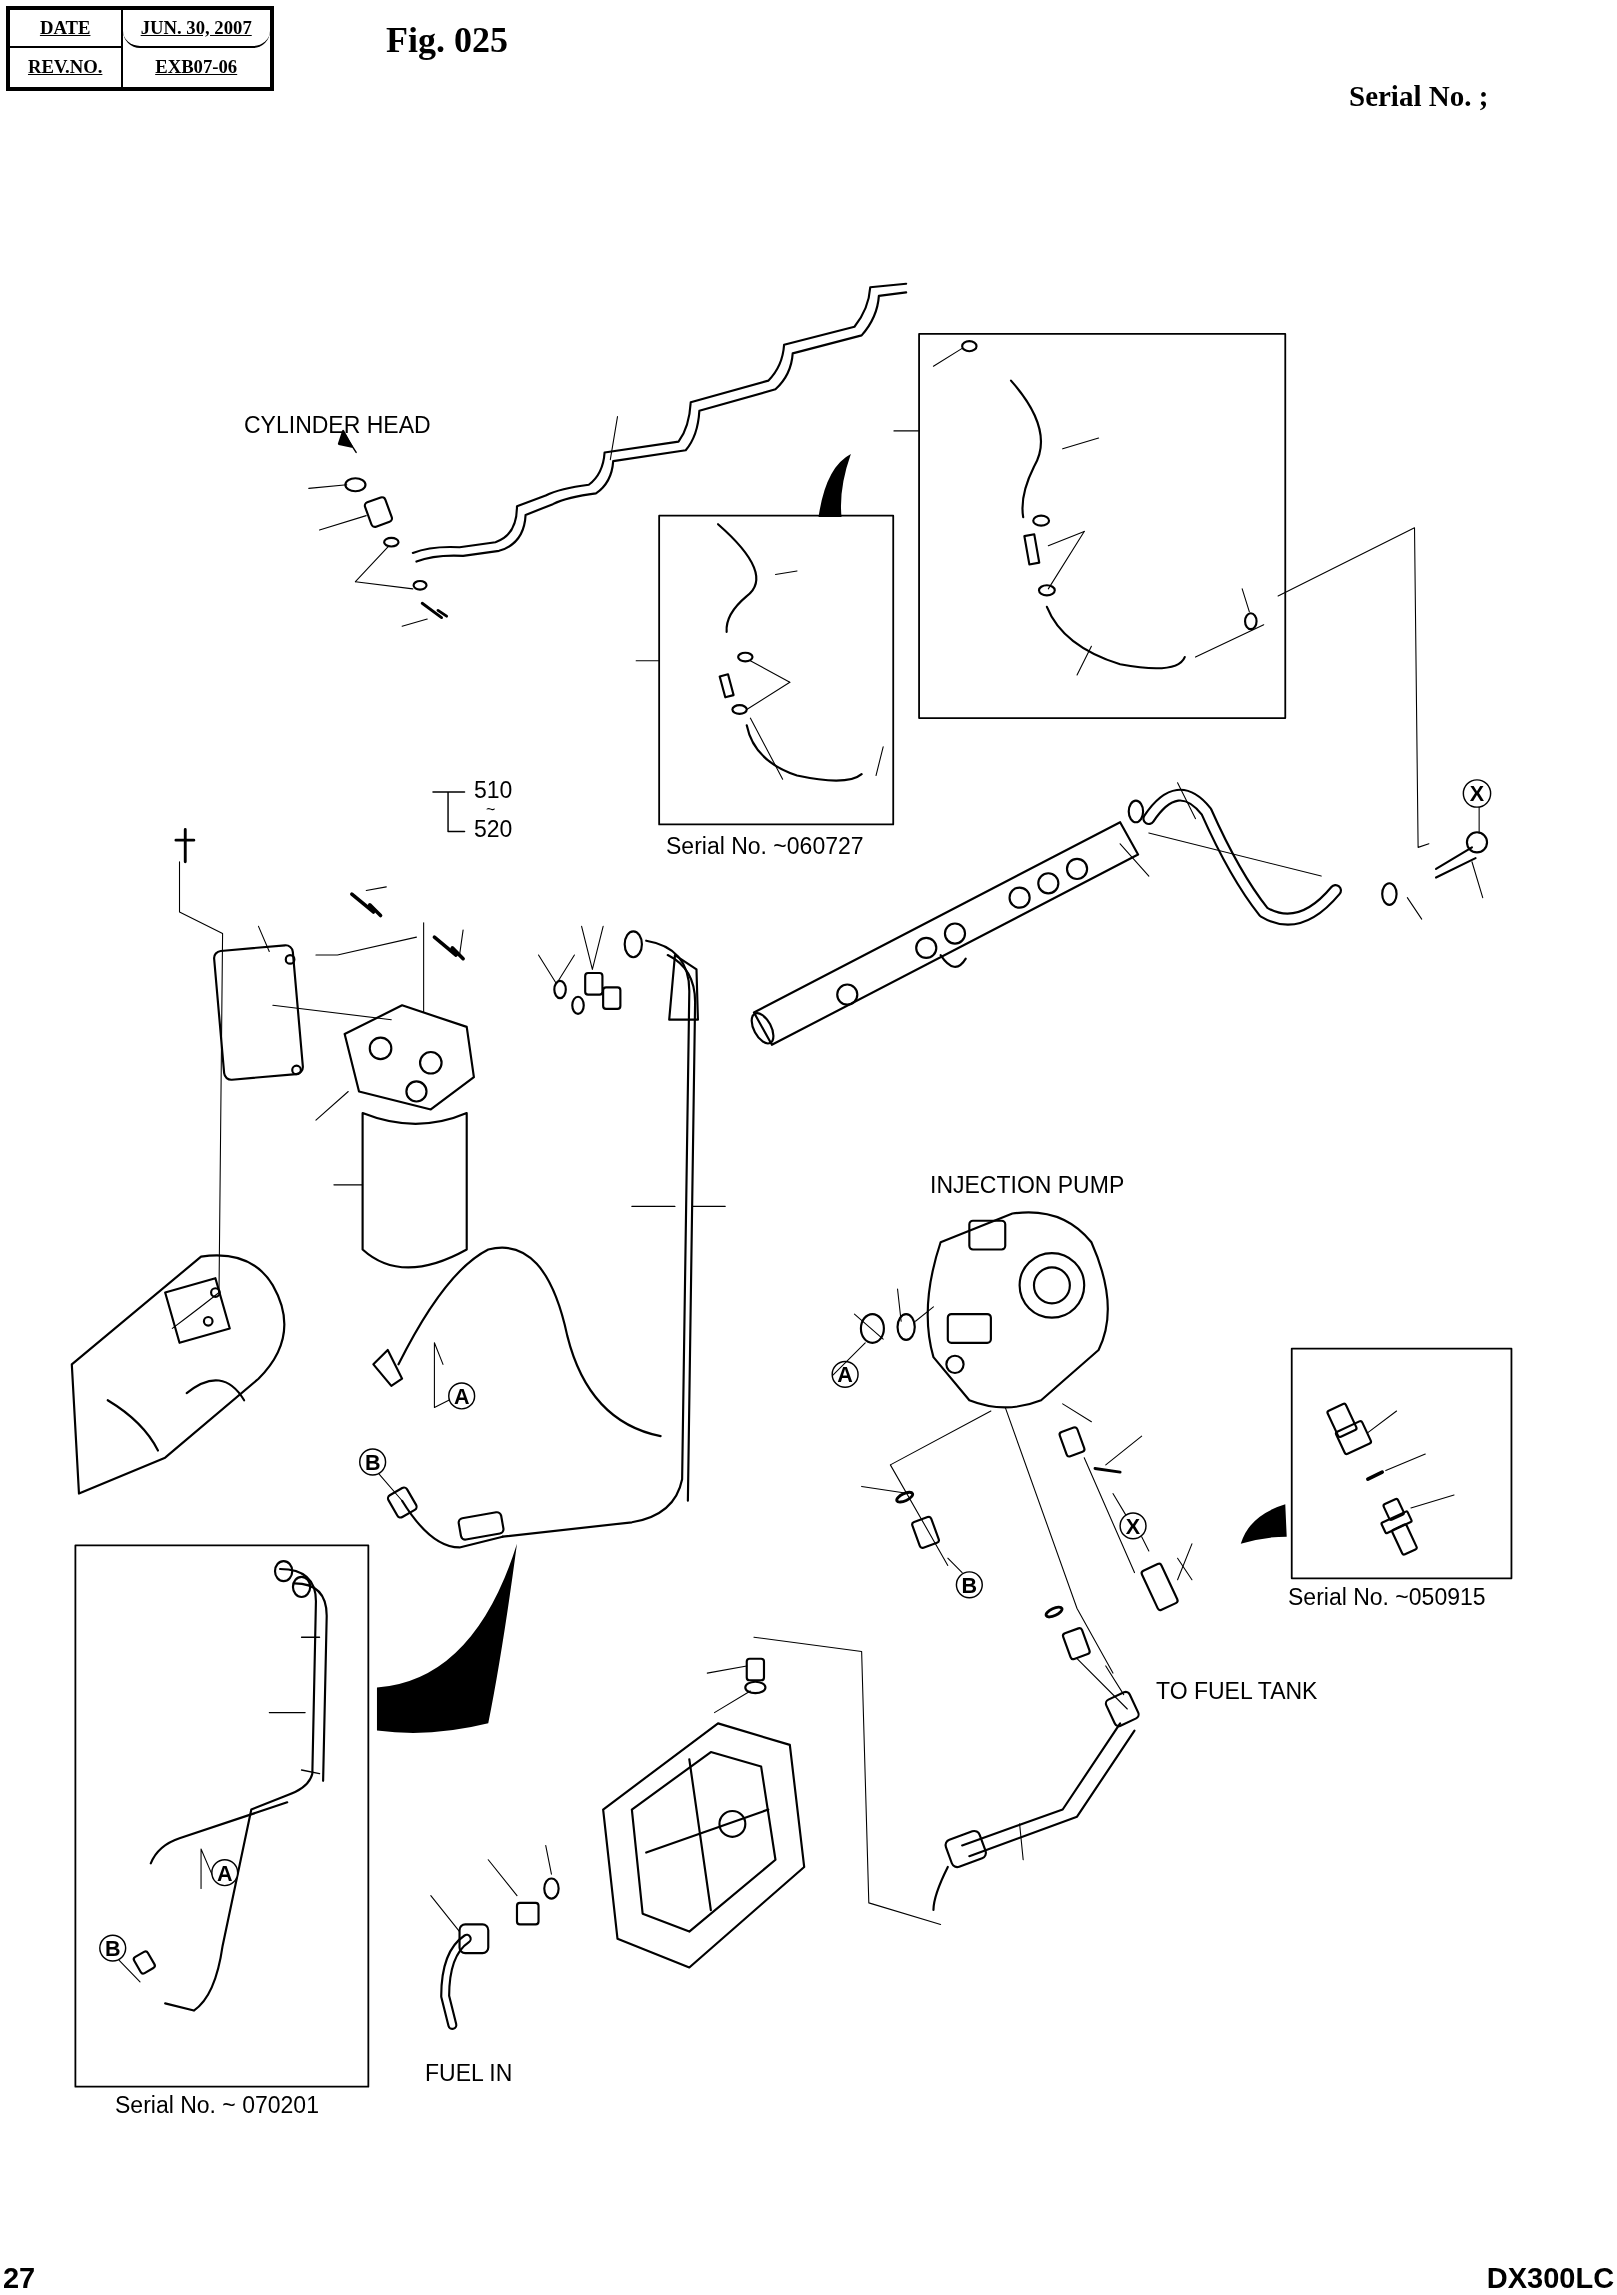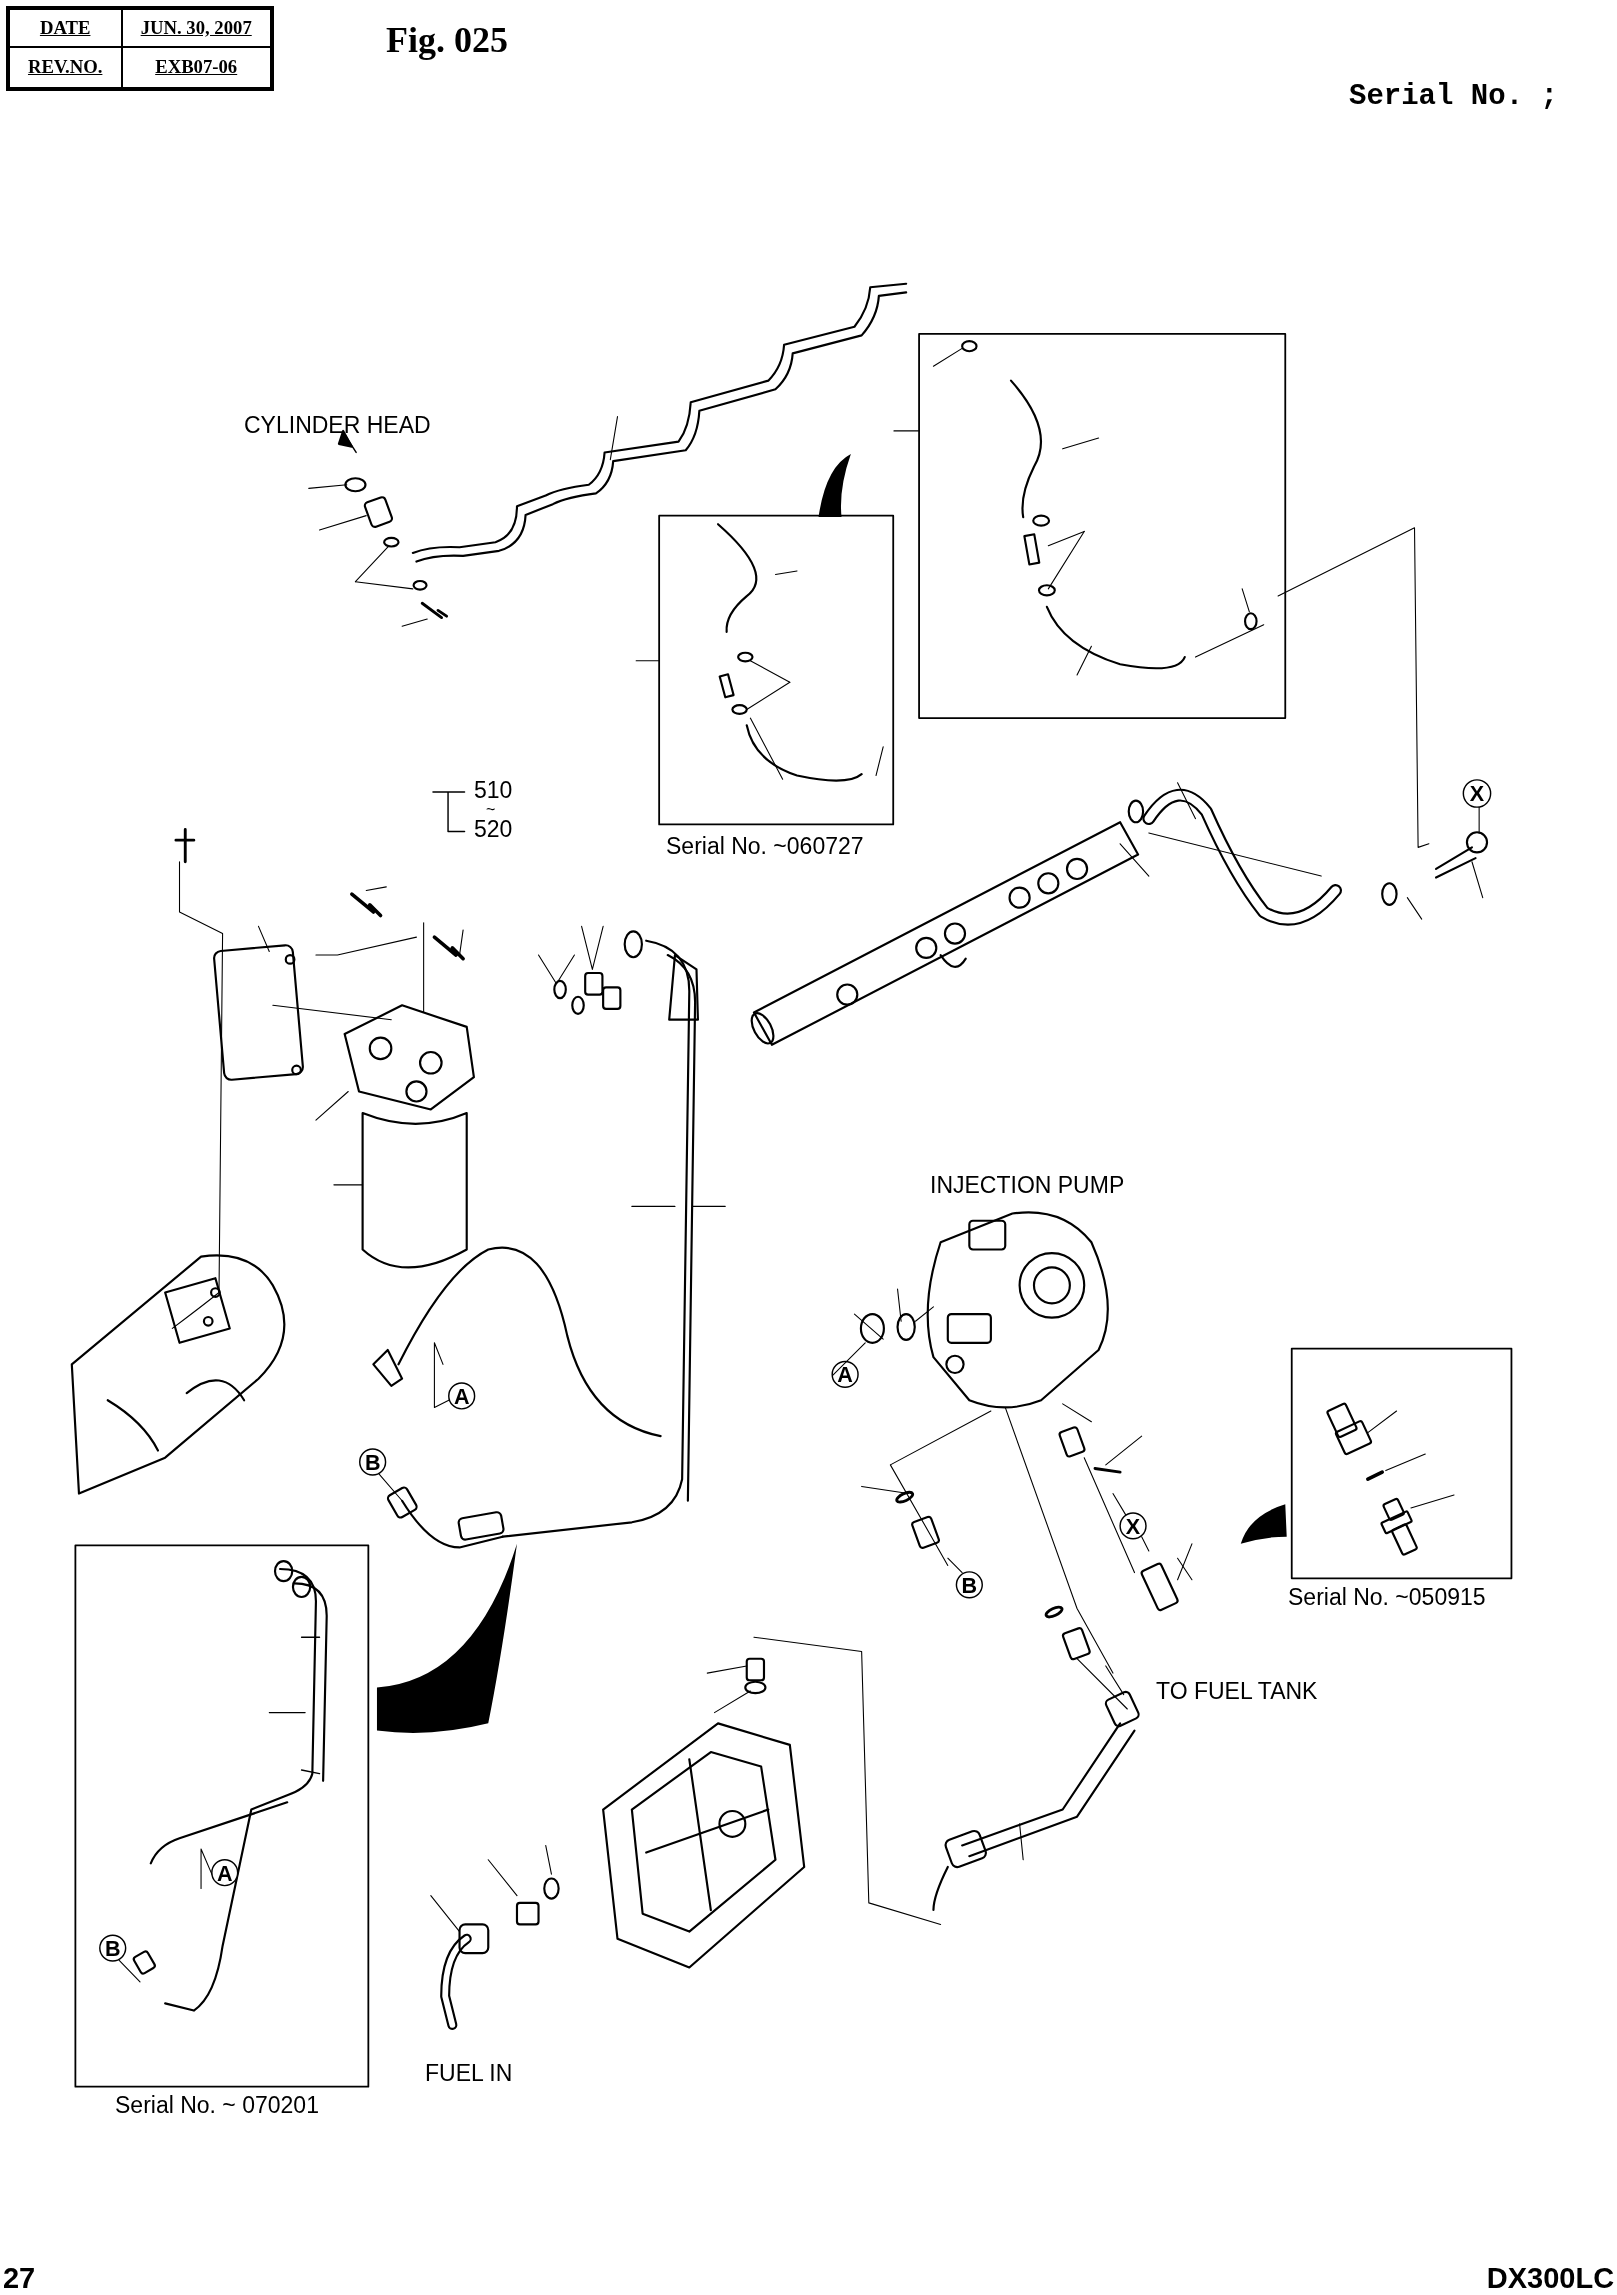--- a/index.html
+++ b/index.html
@@ -2,25 +2,25 @@
 <html style="font-size:11.5px"><head>
 <meta charset="utf-8">
 <style>
   html, body { margin:0; padding:0; background:#ffffff; }
   body { width:1617px; height:2295px; position:relative; overflow:hidden; font-family:"Liberation Sans", sans-serif; color:#000; }
   .serif { font-family:"Liberation Serif", serif; font-weight:bold; }
   .sans { font-family:"Liberation Sans", sans-serif; }
   
   .hdr-table { position:absolute; left:5.7px; top:5.7px; width:268px; height:85px; border:4.3px solid #000; box-sizing:border-box; display:grid; grid-template-columns:113px 1fr; grid-template-rows:1fr 1fr;text-decoration:underline; }
   .hdr-table .cell { display:flex; align-items:center; justify-content:center; font-size:18.7px; border-right:2.2px solid #000; border-bottom:2.2px solid #000; }
-  .hdr-table .cell.r { border-right:none; }
+  .hdr-table .cell.r { border-right:none;border-radius:17px; }
   .hdr-table .cell.b { border-bottom:none; }
   .fig-no { position:absolute; left:386px; top:18.7px; font-size:36px; }
   .fig-title { position:absolute; left:554px; top:0px; font-size:37px; line-height:43px; letter-spacing:0.7px; }
-  .serial-top { position:absolute; left:1349px; top:80px; font-size:29px;font-family:Liberation Mono, monospace; }
+  .serial-top { position:absolute; left:1349px; top:80px; font-size:29px; }
   .label { position:absolute; font-size:23px; white-space:nowrap; }
   .footer-l { position:absolute; left:2.9px; top:2262px; font-size:29px; font-weight:bold; }
   .footer-r { position:absolute; right:2.9px; top:2262px; font-size:29px; font-weight:bold; }
   svg.drawing { position:absolute; left:0; top:0; }
   .circ text { font-family:"Liberation Sans", sans-serif; font-weight:bold; font-size:30px; }
 </style>
 </head>
 <body>
 
 <div class="hdr-table serif">

